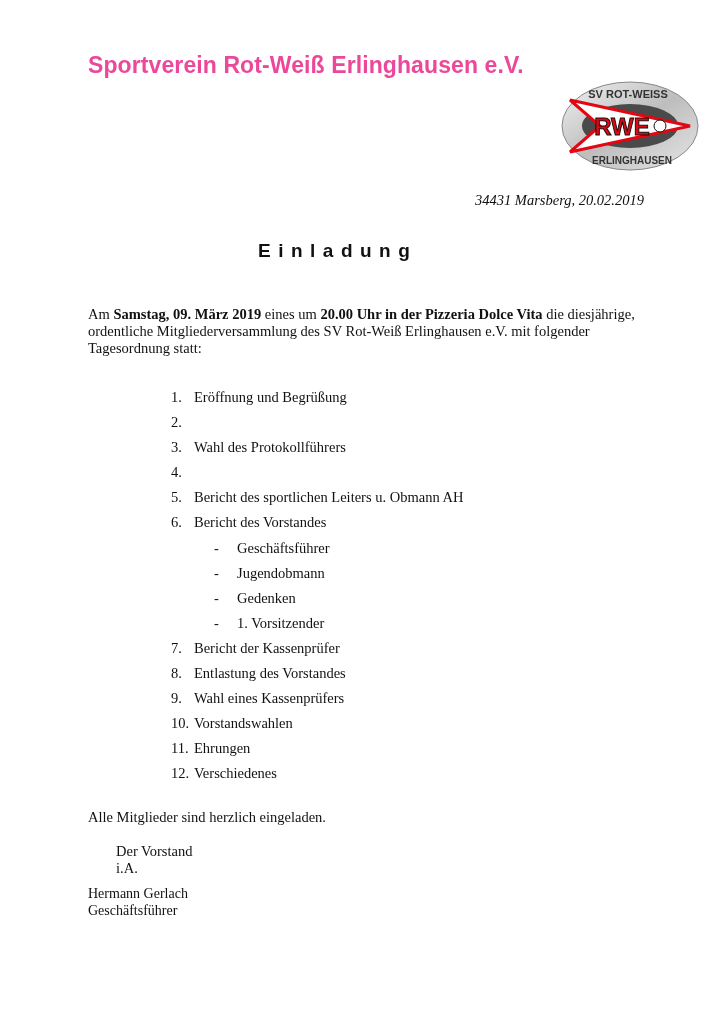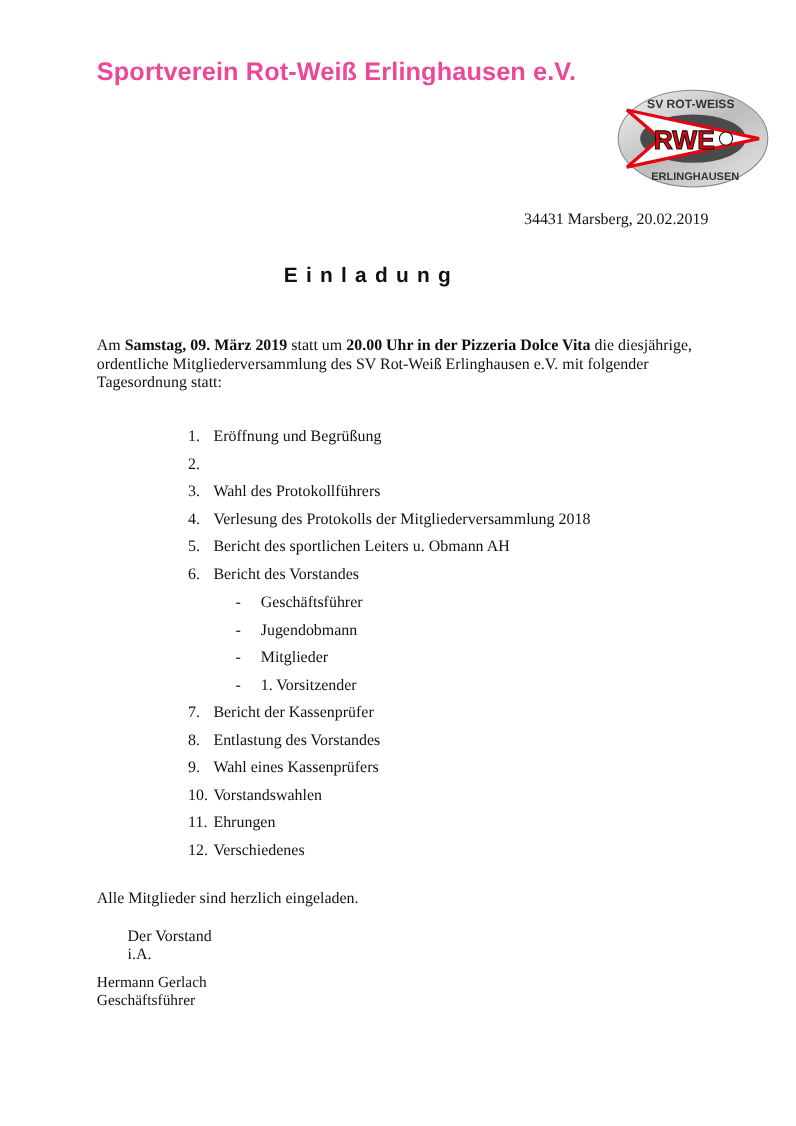--- a/index.html
+++ b/index.html
@@ -1,19 +1,19 @@
 <!DOCTYPE html>
 <html><head>
 <meta charset="utf-8">
 <style>
   html,body{margin:0;padding:0;background:#fff;}
   body{width:724px;height:1024px;position:relative;overflow:hidden;font-family:"Liberation Serif",serif;color:#111;}
   .title{position:absolute;left:88px;top:52px;font-family:"Liberation Sans",sans-serif;font-weight:bold;font-size:23px;color:#ec4899;letter-spacing:0.1px;}
   .logo{position:absolute;left:560px;top:80px;width:140px;height:92px;}
-  .date{position:absolute;right:80px;top:192px;font-size:14.5px;}
+  .date{position:absolute;right:80px;top:192px;font-size:14.5px;font-style:italic;}
   .heading{position:absolute;left:258px;top:240px;font-family:"Liberation Sans",sans-serif;font-weight:bold;font-size:19px;letter-spacing:7.5px;text-align:right;}
   .intro{position:absolute;left:88px;top:306px;width:580px;font-size:14.5px;line-height:17px;}
   .intro b{font-weight:bold;}
   .agenda{position:absolute;left:171px;top:389px;font-size:14.5px;}
   .item{height:25.1px;display:flex;align-items:flex-start;}
   .num{width:23px;display:inline-block;}
   .sub{padding-left:43px;}
   .sub .dash{width:23px;display:inline-block;}
   .closing{position:absolute;left:88px;top:809px;font-size:14.5px;}
   .sig1{position:absolute;left:88px;top:843px;font-size:14.5px;line-height:17px;margin-left:28px;}
@@ -38,57 +38,56 @@
   <text x="68" y="18" text-anchor="middle" font-family="Liberation Sans, sans-serif" font-weight="bold" font-size="11" fill="#333">SV ROT-WEISS</text>
   <text x="62" y="55" text-anchor="middle" font-family="Liberation Sans, sans-serif" font-weight="bold" font-size="24" fill="#e30613" stroke="#111" stroke-width="1">RWE</text>
   <circle cx="100" cy="46" r="6" fill="#fff" stroke="#111" stroke-width="1"></circle>
   <text x="72" y="84" text-anchor="middle" font-family="Liberation Sans, sans-serif" font-weight="bold" font-size="10" fill="#333">ERLINGHAUSEN</text>
 </svg>
 
 <div class="date">34431 Marsberg, 20.02.2019</div>
 
 <div class="heading">Einladung</div>
 
-<div class="intro"><span>Am </span><b>Samstag, 09. März 2019</b><span> statt um </span><b>20.00 Uhr in der Pizzeria Dolce Vita</b><span> die diesjährige, ordentliche Mitgliederversammlung des SV Rot-Weiß Erlinghausen e.V. mit folgender Tagesordnung statt:</span></div>
+<div class="intro"><span>Am </span><b>Samstag, 09. März 2019</b><span> eines um </span><b>20.00 Uhr in der Pizzeria Dolce Vita</b><span> die diesjährige, ordentliche Mitgliederversammlung des SV Rot-Weiß Erlinghausen e.V. mit folgender Tagesordnung statt:</span></div>
 
 <div class="agenda">
   <div class="item">
       <span class="num">1.</span>
       <span>Eröffnung und Begrüßung</span>
     </div>
   <div class="item">
       <span class="num">2.</span>
     </div>
   <div class="item">
       <span class="num">3.</span>
       <span>Wahl des Protokollführers</span>
     </div>
   <div class="item">
       <span class="num">4.</span>
-      <span>Verlesung des Protokolls der Mitgliederversammlung 2018</span>
     </div>
   <div class="item">
       <span class="num">5.</span>
       <span>Bericht des sportlichen Leiters u. Obmann AH</span>
     </div>
   <div class="item">
       <span class="num">6.</span>
       <span>Bericht des Vorstandes</span>
     </div>
   <div class="item sub">
       <span class="dash">-</span>
       <span>Geschäftsführer</span>
     </div>
   <div class="item sub">
       <span class="dash">-</span>
       <span>Jugendobmann</span>
     </div>
   <div class="item sub">
       <span class="dash">-</span>
-      <span>Mitglieder</span>
+      <span>Gedenken</span>
     </div>
   <div class="item sub">
       <span class="dash">-</span>
       <span>1. Vorsitzender</span>
     </div>
   <div class="item">
       <span class="num">7.</span>
       <span>Bericht der Kassenprüfer</span>
     </div>
   <div class="item">

